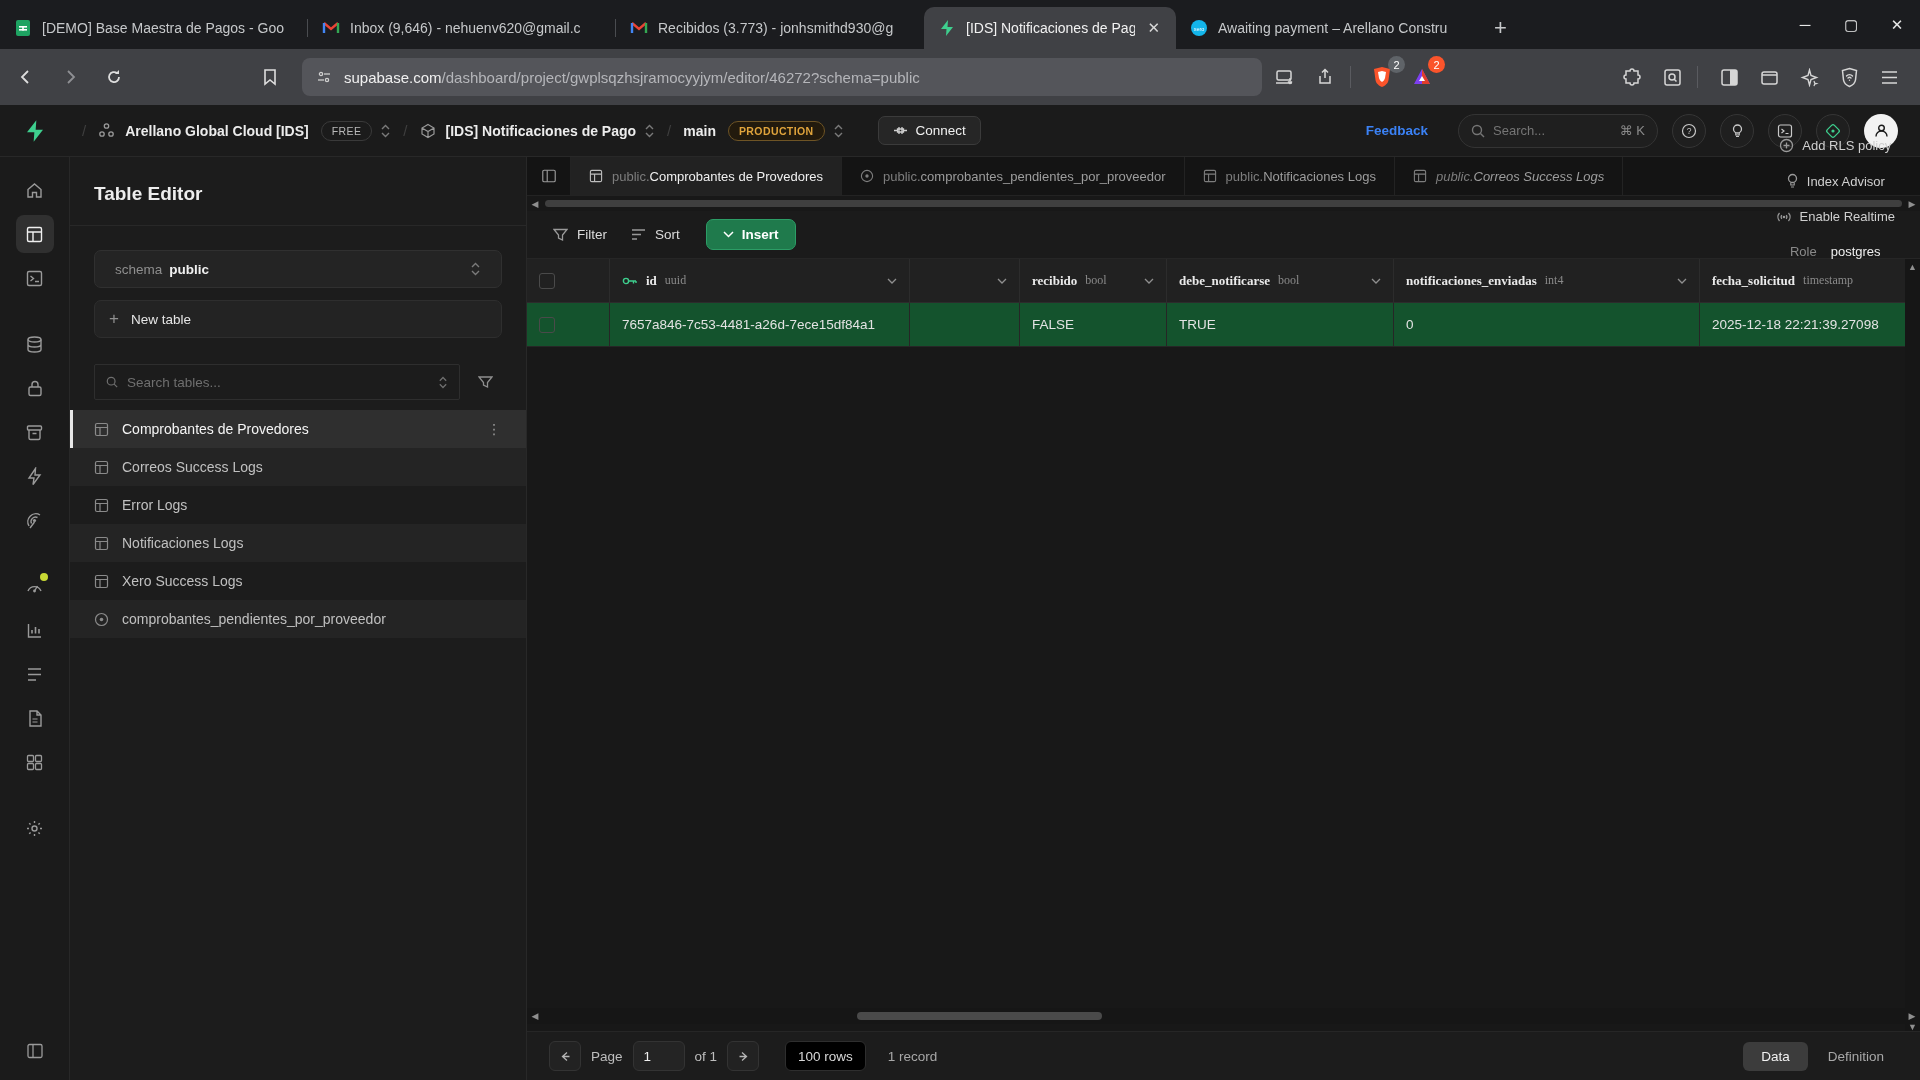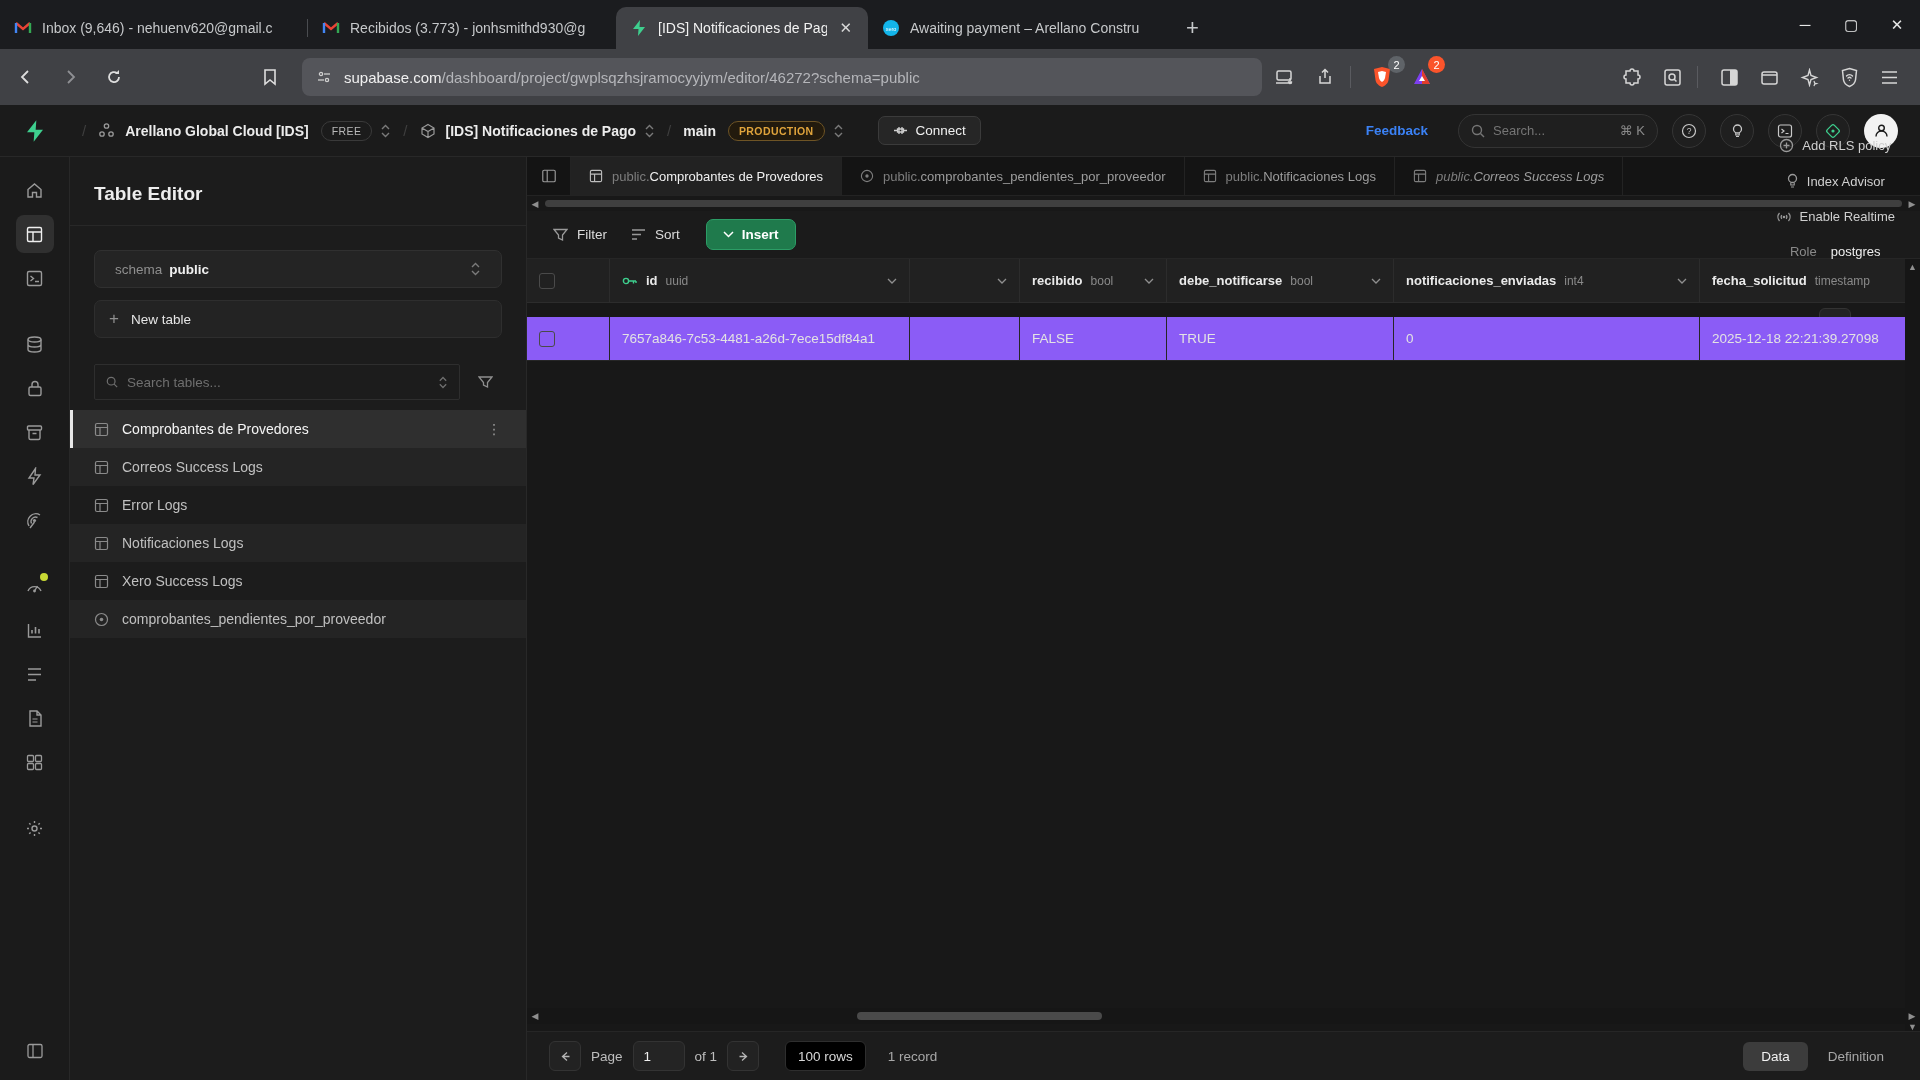--- a/index.html
+++ b/index.html
@@ -110,25 +110,25 @@
     border-radius:7px; padding:7px 16px; margin-left:14px; font-size:13.5px; }
   #etoolbar .right { margin-left:auto; display:flex; align-items:center; gap:6px;flex-direction:column; }
   .ghost-btn { display:flex; align-items:center; gap:8px; padding:7px 11px; border-radius:6px; color:#cfcfcf; font-size:13px; }
   .ghost-btn .ic { color:#9a9a9a; }
   #role-btn .rl { color:#8a8a8a; margin-right:6px; }
   .sq-btn { width:32px; height:30px; border:1px solid #333; border-radius:6px; display:flex; align-items:center; justify-content:center; color:#b5b5b5; background:#222; }
 
   
   #grid-header { position:absolute; left:0; top:102px; width:1378px; height:44px; background:#212121; border-bottom:1px solid #2c2c2c;
     display:flex; font-size:13px; color:#e8e8e8; }
-  .gh-cell { border-right:1px solid #2c2c2c; display:flex; align-items:center; gap:8px; padding:0 12px; }
+  .gh-cell { border-right:1px solid #2c2c2c; display:flex; align-items:center; gap:8px; padding:0 12px;font-family:Liberation Serif, serif; }
   .gh-cell .cname { font-weight:bold; color:#eaeaea; white-space:nowrap; }
   .gh-cell .ctype { color:#8a8a8a; font-size:12px; }
   .gh-cell .chev { margin-left:auto; color:#8f8f8f; }
-  #grid-row { position:absolute; left:0; top:160px; width:1378px; height:44px; background:#8b5cf6; border-bottom:1px solid #262626;
+  #grid-row { position:absolute; left:0; top:146px; width:1378px; height:44px; background:#14532d; border-bottom:1px solid #262626;
     display:flex; font-size:13.5px; color:#e3e3e3; }
   .gr-cell { border-right:1px solid #262626; display:flex; align-items:center; padding:0 12px; white-space:nowrap; overflow:hidden; }
   .cbox { width:16px; height:16px; border:1px solid #4a4a4a; border-radius:3px; background:transparent; }
   .col-sel { width:83px; flex:0 0 auto; justify-content:flex-start; gap:10px; }
   .col-1 { width:300px; flex:0 0 auto; }
   .col-2 { width:110px; flex:0 0 auto; }
   .col-3 { width:147px; flex:0 0 auto; }
   .col-4 { width:227px; flex:0 0 auto; }
   .col-5 { width:306px; flex:0 0 auto; }
   .col-6 { flex:1; border-right:0; }
@@ -152,20 +152,30 @@
   #efooter .right { margin-left:auto; display:flex; align-items:center; gap:6px; }
   #data-btn { background:#3c3c3c; color:#f2f2f2; border-radius:6px; padding:7px 18px; font-size:13.5px; }
   #def-btn { color:#a8a8a8; padding:7px 14px; font-size:13.5px; }
 </style>
 </head>
 <body>
 
 <div id="tabstrip">
   <div class="btab">
     <svg class="favicon" viewBox="0 0 18 18">
+        <rect x="2" y="1" width="14" height="16" rx="2" fill="#1ea362"></rect>
+        <rect x="5" y="7" width="8" height="1.6" fill="#fff"></rect>
+        <rect x="5" y="10" width="8" height="1.6" fill="#fff"></rect>
+        <rect x="8.2" y="7" width="1.6" height="4.6" fill="#fff"></rect>
+      </svg>
+    <span class="title">[DEMO] Base Maestra de Pagos - Goo</span>
+    <span class="sep"></span>
+  </div>
+  <div class="btab">
+    <svg class="favicon" viewBox="0 0 18 18">
         <path d="M2 4 L9 10 L16 4" stroke="#ea4335" stroke-width="2.4" fill="none"></path>
         <path d="M2 4 V14" stroke="#4285f4" stroke-width="2.4"></path>
         <path d="M16 4 V14" stroke="#34a853" stroke-width="2.4"></path>
       </svg>
     <span class="title">Inbox (9,646) - nehuenv620@gmail.c</span>
     <span class="sep"></span>
   </div>
   <div class="btab">
     <svg class="favicon" viewBox="0 0 18 18">
         <path d="M2 4 L9 10 L16 4" stroke="#ea4335" stroke-width="2.4" fill="none"></path>

